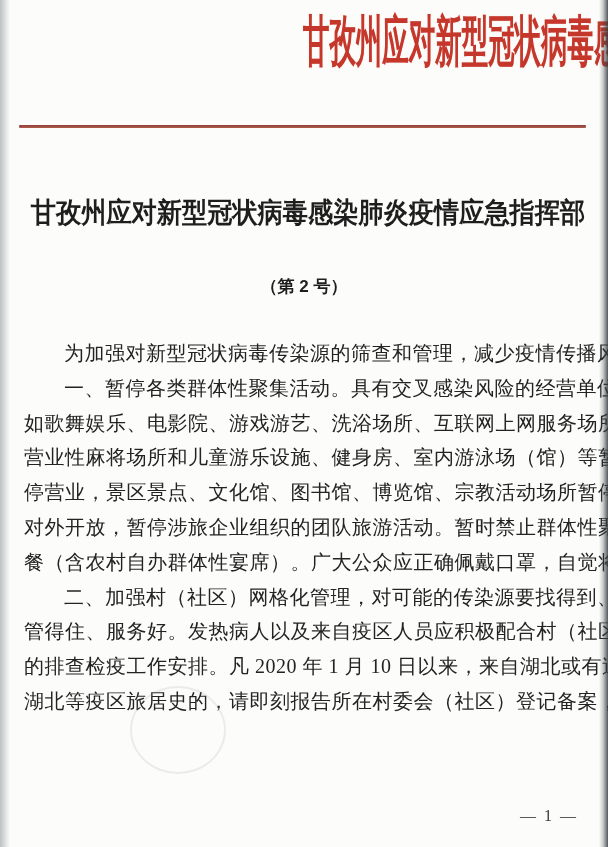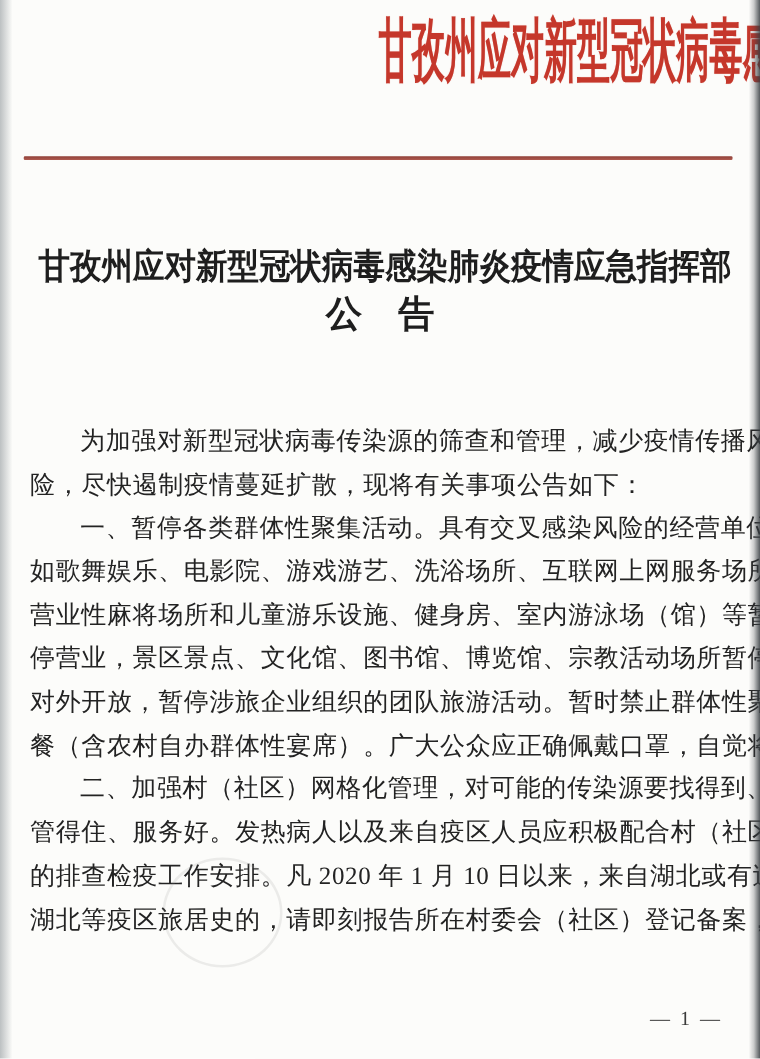--- a/index.html
+++ b/index.html
@@ -98,26 +98,25 @@
   <div class="letterhead">
     <span class="letterhead-text">甘孜州应对新型冠状病毒感染肺炎疫情应急指挥部</span>
   </div>
 
   <div class="red-rule"></div>
 
   <div class="org-title">
     <span class="org-title-text">甘孜州应对新型冠状病毒感染肺炎疫情应急指挥部</span>
   </div>
 
-  <div class="type-title">公　告</div>
 
+  <div class="doc-no">（第 2 号）</div>
 
   <div class="body-text">
     <div class="line indent">为加强对新型冠状病毒传染源的筛查和管理，减少疫情传播风</div>
-    <div class="line">险，尽快遏制疫情蔓延扩散，现将有关事项公告如下：</div>
     <div class="line indent">一、暂停各类群体性聚集活动。具有交叉感染风险的经营单位，</div>
     <div class="line">如歌舞娱乐、电影院、游戏游艺、洗浴场所、互联网上网服务场所、</div>
     <div class="line">营业性麻将场所和儿童游乐设施、健身房、室内游泳场（馆）等暂</div>
     <div class="line">停营业，景区景点、文化馆、图书馆、博览馆、宗教活动场所暂停</div>
     <div class="line">对外开放，暂停涉旅企业组织的团队旅游活动。暂时禁止群体性聚</div>
     <div class="line">餐（含农村自办群体性宴席）。广大公众应正确佩戴口罩，自觉将</div>
     <div class="line indent">二、加强村（社区）网格化管理，对可能的传染源要找得到、</div>
     <div class="line">管得住、服务好。发热病人以及来自疫区人员应积极配合村（社区）</div>
     <div class="line">的排查检疫工作安排。凡 2020 年 1 月 10 日以来，来自湖北或有过</div>
     <div class="line">湖北等疫区旅居史的，请即刻报告所在村委会（社区）登记备案，</div>

